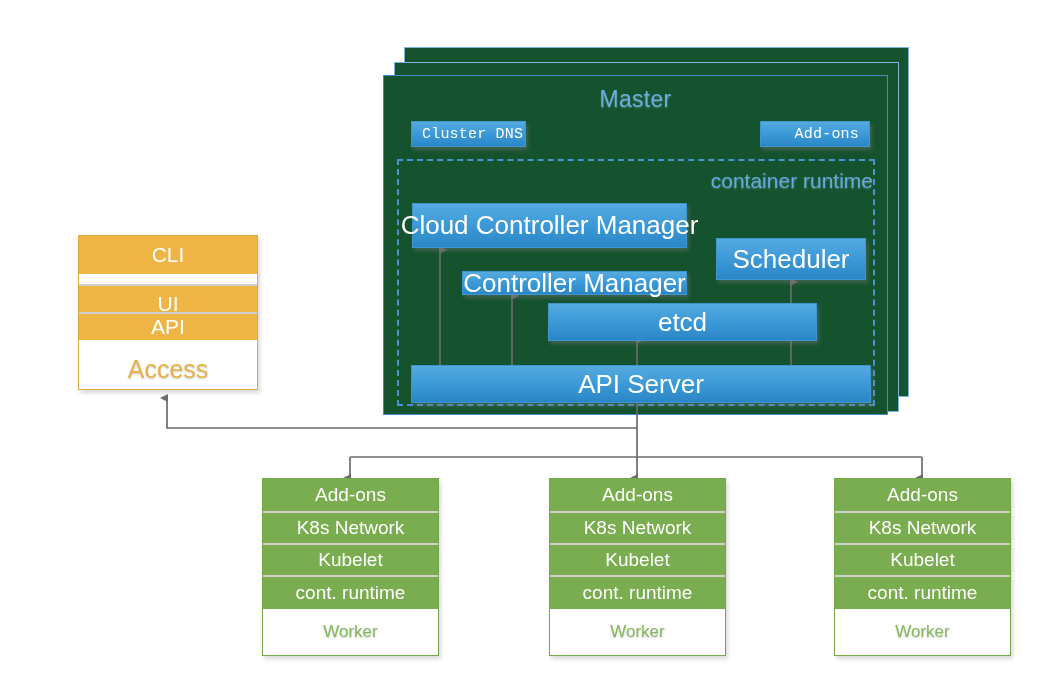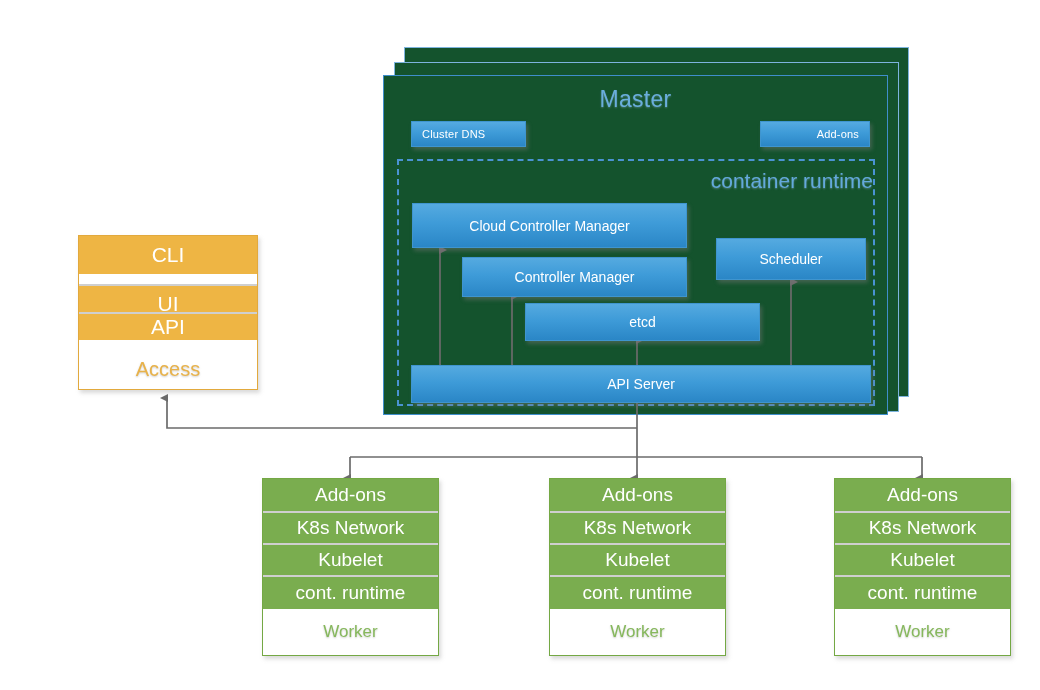--- a/index.html
+++ b/index.html
@@ -53,28 +53,29 @@
     text-shadow: 0 1px 2px rgba(150,175,205,0.5);
   }
 
   
   .bluebox {
     background: linear-gradient(to bottom, #55aae0 0%, #3e9bd8 45%, #2a86c6 100%);
     color: #ffffff;
     display: flex;
     align-items: center;
     justify-content: center;
-    font-size: 14px;
+    font-size: 26px;
     box-shadow: 2px 3px 4px rgba(120,120,120,0.45);
     border: 1px solid #3f95cf;
     white-space: nowrap;
   }
   .bluebox.small {
-    font-size: 11px;
+    font-size: 15px;
     letter-spacing: 0.2px;
+    font-family: Liberation Mono, monospace;
   }
   .bluebox.align-left  { justify-content: flex-start; padding-left: 10px; }
   .bluebox.align-right { justify-content: flex-end;   padding-right: 10px; }
 
   
   .stack-outer {
     background: #ffffff;
     border: 1px solid #e2a93d;
     box-shadow: 2px 3px 4px rgba(150,150,150,0.35);
   }
@@ -93,21 +94,21 @@
   .band.orange { background: #eeb544; font-size: 21px; }
   .band.green  { background: #7aad4f; font-size: 19px; }
   .band.sep { border-top: 2px solid #cfcfcf; }
 
   .stack-label {
     position: absolute;
     left: 0; right: 0;
     display: flex;
     align-items: center;
     justify-content: center;
-    font-size: 20px;
+    font-size: 25px;
     text-shadow: 0 1px 2px rgba(160,160,160,0.55);
     white-space: nowrap;
   }
   .stack-label.orange { color: #e8b24a; }
   .stack-label.green  { color: #86b85c; font-size: 17px; }
 
   
   #wires { position: absolute; left: 0; top: 0; width: 1040px; height: 690px; }
 </style>
 </head>
@@ -159,23 +160,23 @@
       <line x1="350" y1="457" x2="922" y2="457"></line>
 
       <line x1="350" y1="457" x2="350" y2="478" marker-end="url(#arrDown)"></line>
       <line x1="637" y1="457" x2="637" y2="478" marker-end="url(#arrDown)"></line>
       <line x1="922" y1="457" x2="922" y2="478" marker-end="url(#arrDown)"></line>
     </g>
   </svg>
 
   <div class="abs bluebox" style="left:412px; top:203px; width:275px; height:45px;">Cloud Controller Manager</div>
 
-  <div class="abs bluebox" style="left:462px; top:257px; width:225px; height:40px;">Controller Manager</div>
-
-  <div class="abs bluebox" style="left:525px; top:303px; width:235px; height:38px;">etcd</div>
+  <div class="abs bluebox" style="left:462px; top:271px; width:225px; height:24px;">Controller Manager</div>
+
+  <div class="abs bluebox" style="left:548px; top:303px; width:269px; height:38px;">etcd</div>
 
   <div class="abs bluebox" style="left:716px; top:238px; width:150px; height:42px;">Scheduler</div>
 
   <div class="abs bluebox" style="left:411px; top:365px; width:460px; height:38px;">API Server</div>
 
   <div class="abs stack-outer" style="left:78px; top:235px; width:180px; height:155px;">
     <div class="band orange" style="top:0px; height:38px;">CLI</div>
     <div class="band orange sep" style="top:48px; height:38px;">UI</div>
     <div class="band orange sep" style="top:76px; height:28px;">API</div>
     <div class="stack-label orange" style="top:114px; height:39px;">Access</div>

